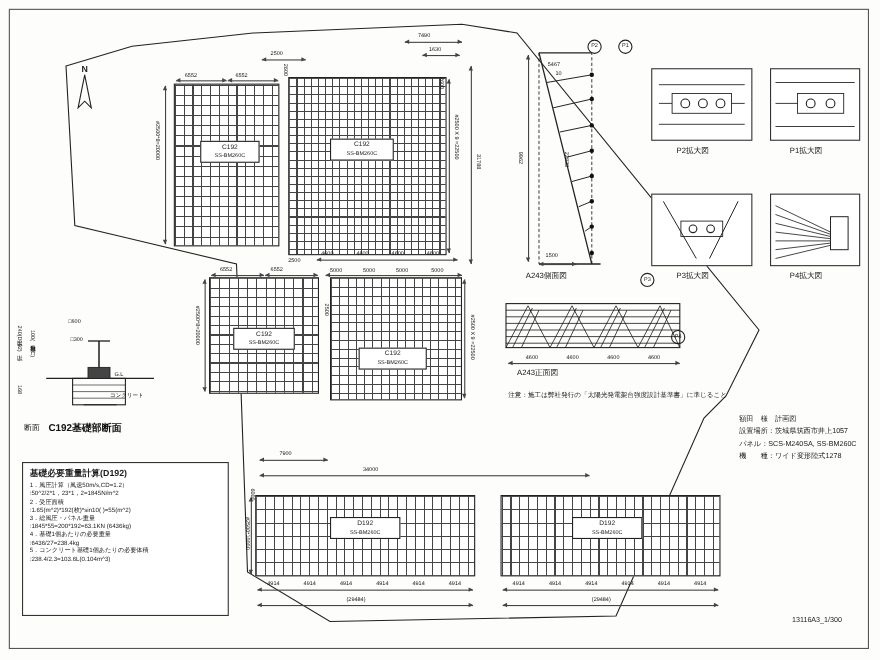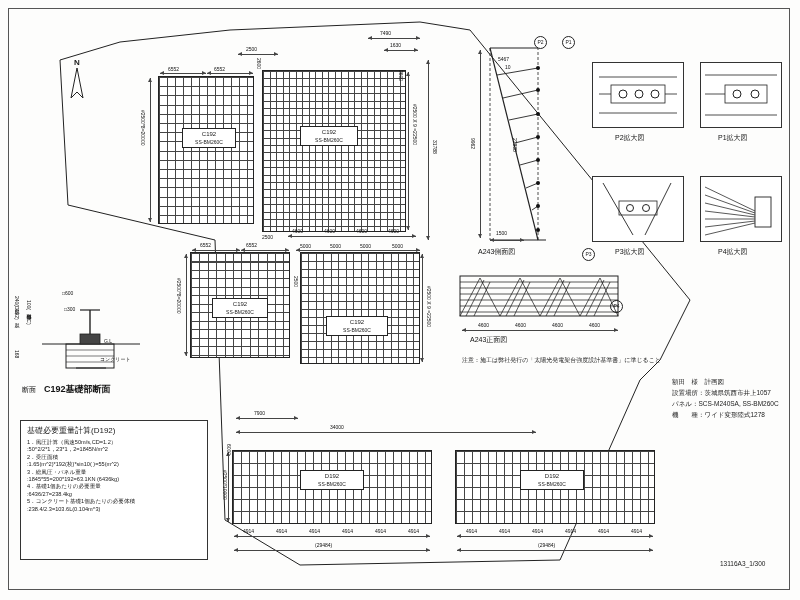--- a/index.html
+++ b/index.html
@@ -61,21 +61,21 @@
     box-sizing:border-box;
   }
   .calcbox{
     position:absolute;
     border:1px solid #333;
     box-sizing:border-box;
     background:#fff;
     padding:4px 6px;
   }
   .calcbox .title{
-    font-size:8px;font-weight:normal;margin-bottom:3px;
+    font-size:8px;font-weight:bold;margin-bottom:3px;
   }
   .calcbox li{
     font-size:5.6px;line-height:7.4px;list-style:none;
   }
   .calcbox ul{margin:0;padding:0;}
   .notes{
     position:absolute;font-size:6px;line-height:9px;
   }
   .dim{
     position:absolute;

